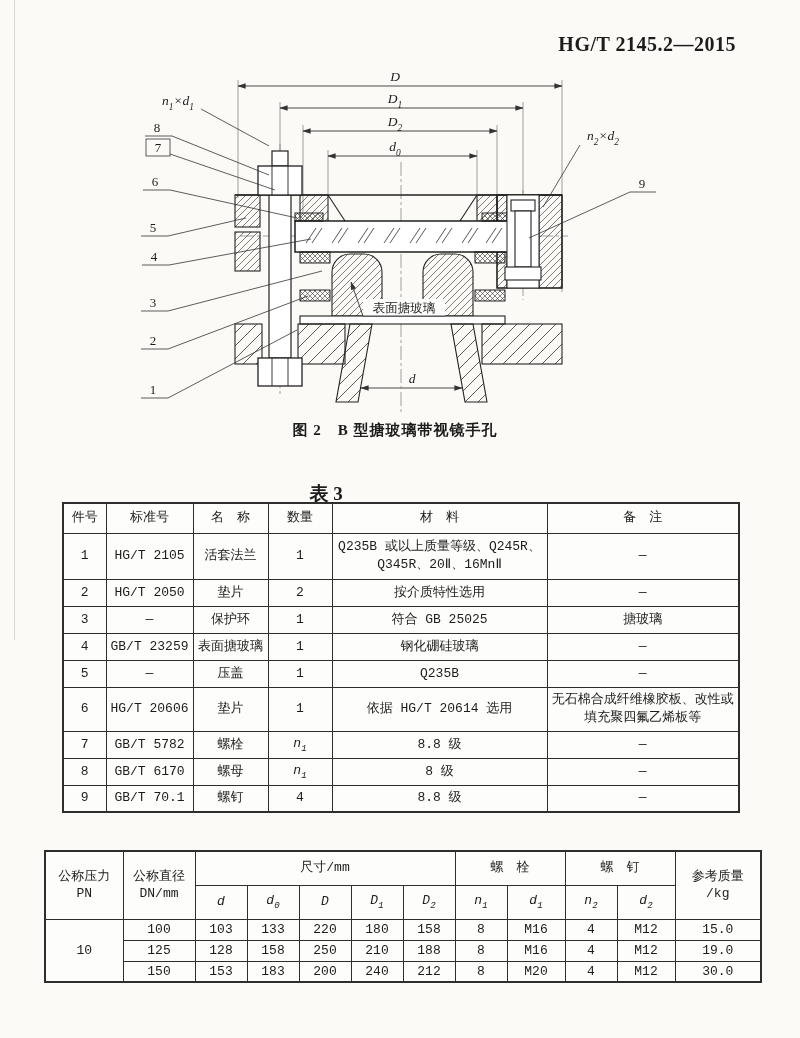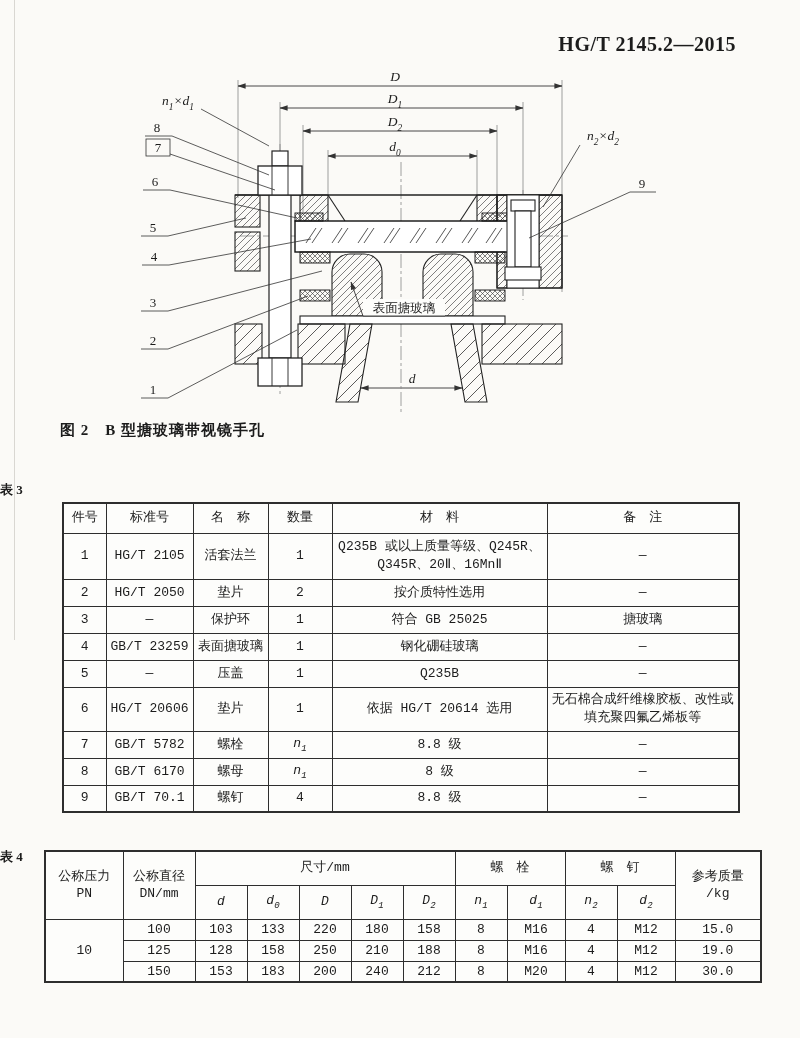--- a/index.html
+++ b/index.html
@@ -4,23 +4,23 @@
 <style>
   html,body{margin:0;padding:0;}
   body{
     width:800px;height:1038px;position:relative;overflow:hidden;
     background:#fbfaf7;color:#1c1c1c;
     font-family:"Liberation Serif","DejaVu Serif",serif;
   }
   .scan-edge{position:absolute;left:14px;top:0;width:1px;height:640px;background:#d9d7d2;}
   .header-code{position:absolute;top:33px;right:64px;font-size:20px;font-weight:bold;letter-spacing:.5px;}
   .figure-wrap{position:absolute;left:55px;top:66px;width:680px;height:352px;}
-  .figure-caption{position:absolute;left:60px;top:421px;width:670px;
+  .figure-caption{position:absolute;left:60px;top:421px;width:670px;text-align:center;
     font-size:15px;font-weight:bold;letter-spacing:1px;}
-  .tbl-title{position:absolute;left:0;width:652px;text-align:left;font-size:13px;font-weight:bold;}
+  .tbl-title{position:absolute;left:0;width:652px;text-align:center;font-size:19px;font-weight:bold;}
   #t3-title{top:481px;} #t4-title{top:828px;margin-top:20px;}
   table{border-collapse:collapse;table-layout:fixed;position:absolute;background:#fdfdfb;font-family:Liberation Mono, monospace;}
   #table3{left:62px;top:502px;width:676px;font-size:13px;}
   #table4{left:44px;top:850px;width:716px;font-size:13px;}
   th,td{border:1px solid #2e2e2e;text-align:center;vertical-align:middle;
         padding:1px 3px;font-weight:normal;line-height:1.35;}
   table{border:2px solid #2e2e2e;}
   .two-line{white-space:pre-line;}
   .h30{height:30px}.h46{height:46px}.h27{height:27px}.h44{height:44px}
   .h34{height:34px}.h21{height:21px}

